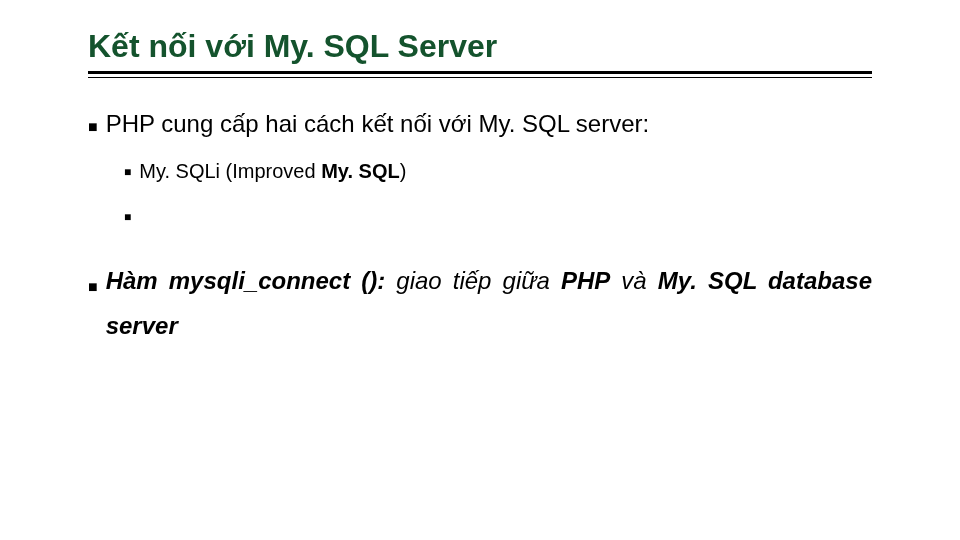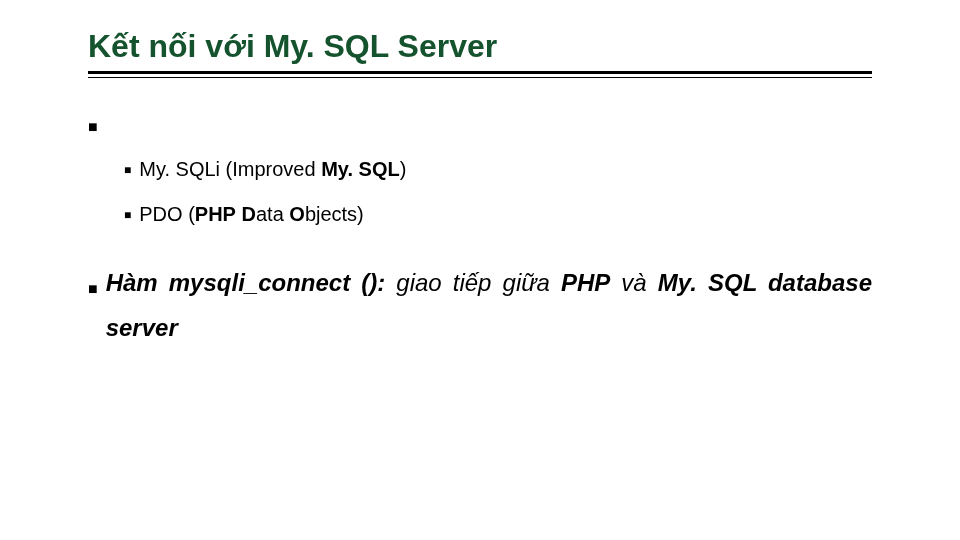--- a/index.html
+++ b/index.html
@@ -38,34 +38,32 @@
 </head>
 <body>
 
 <div class="slide">
   <h1 class="title">Kết nối với My. SQL Server</h1>
   <div class="rule"></div>
   <div class="rule2"></div>
 
   <div class="bullet-l1">
     <span class="sq">■</span>
+    <span>PHP cung cấp hai cách kết nối với My. SQL server:</span>
   </div>
 
   <div class="bullet-l2">
     <span class="sq">■</span>
     <span>
       <span>My. SQLi (Improved </span><span class="b">My. SQL</span><span>)</span>
     </span>
   </div>
 
   <div class="bullet-l2">
     <span class="sq">■</span>
-    <span>
-      <span>PDO (</span><span class="b">PHP</span><span> </span><span class="b">D</span><span>ata </span><span class="b">O</span><span>bjects)</span>
-    </span>
   </div>
 
   <div style="height:14px"></div>
 
   <div class="bullet-last">
     <span class="sq">■</span>
     <span class="content">
       <span class="b">Hàm mysqli_connect ():</span><span> giao tiếp giữa </span><span class="b">PHP</span><span> và </span><span class="b">My. SQL database server</span>
     </span>
   </div>

